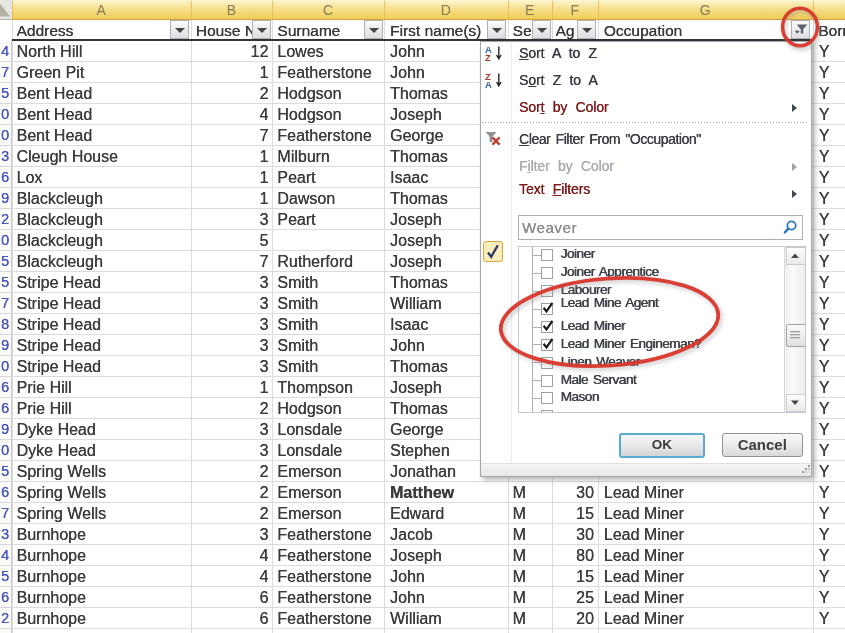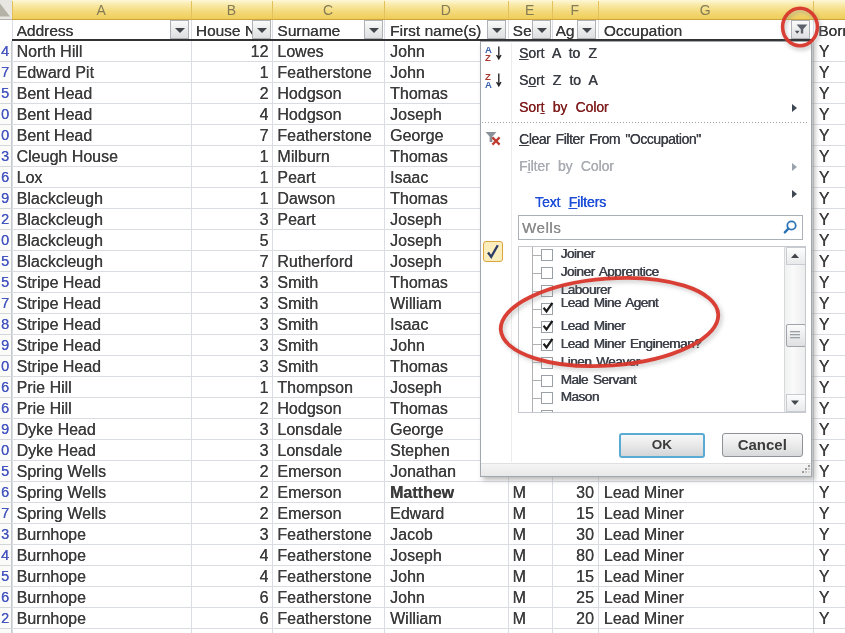--- a/index.html
+++ b/index.html
@@ -171,21 +171,21 @@
   </div>
 <div class="abs" style="left:11.5px;top:38.7px;width:801.2px;height:2px;background:#333;"></div>
 <div class="abs" style="left:0;top:40.5px;width:845px;height:21px;">
     <span class="cell" style="left:16.5px;top:0;width:174.2px;">North Hill</span>
     <span class="cell" style="left:190.7px;top:0;width:77.60000000000002px;text-align:right;">12</span>
     <span class="cell" style="left:277.3px;top:0;width:106.69999999999999px;">Lowes</span>
     <span class="cell" style="left:390.0px;top:0;width:117.60000000000002px;">John</span>
     <span class="cell" style="left:818.7px;top:0;width:26.299999999999955px;">Y</span>
   </div>
 <div class="abs" style="left:0;top:61.5px;width:845px;height:21px;">
-    <span class="cell" style="left:16.5px;top:0;width:174.2px;">Edward Pit</span>
+    <span class="cell" style="left:16.5px;top:0;width:174.2px;">Green Pit</span>
     <span class="cell" style="left:190.7px;top:0;width:77.60000000000002px;text-align:right;">1</span>
     <span class="cell" style="left:277.3px;top:0;width:106.69999999999999px;">Featherstone</span>
     <span class="cell" style="left:390.0px;top:0;width:117.60000000000002px;">John</span>
     <span class="cell" style="left:818.7px;top:0;width:26.299999999999955px;">Y</span>
   </div>
 <div class="abs" style="left:0;top:82.5px;width:845px;height:21px;">
     <span class="cell" style="left:16.5px;top:0;width:174.2px;">Bent Head</span>
     <span class="cell" style="left:190.7px;top:0;width:77.60000000000002px;text-align:right;">2</span>
     <span class="cell" style="left:277.3px;top:0;width:106.69999999999999px;">Hodgson</span>
     <span class="cell" style="left:390.0px;top:0;width:117.60000000000002px;">Thomas</span>
@@ -409,38 +409,38 @@
     </svg>
 </div>
 <div class="mitem" style="top:44.8px;color:#3a3d44;"><u>S</u>ort A to Z</div>
 <div class="mitem" style="top:71.8px;color:#3a3d44;">S<u>o</u>rt Z to A</div>
 <div class="mitem" style="top:98.8px;color:#7f1d1d;">Sor<u>t</u> by Color</div>
 <div class="marr" style="left:792px;top:104.0px;border-left-color:#3e4651;"></div>
 <div class="abs" style="left:482px;top:122px;width:326px;height:1px;background:repeating-linear-gradient(90deg,#9f9f9f 0 1px,transparent 1px 3px);"></div>
 <div class="mitem" style="top:131.3px;color:#3a3d44;letter-spacing:-0.45px;word-spacing:1.8px;"><u>C</u>lear Filter From "Occupation"</div>
 <div class="mitem" style="top:157.8px;color:#a9acb2;">F<u>i</u>lter by Color</div>
 <div class="marr" style="left:792px;top:163.0px;border-left-color:#9aa2ac;"></div>
-<div class="mitem" style="top:194px;color:#1d4ed8;margin-left:16px;">Text <u>F</u>ilters</div>
+<div class="mitem" style="top:181px;color:#7f1d1d;">Text <u>F</u>ilters</div>
 <div class="marr" style="left:792px;top:190.3px;border-left-color:#3e4651;"></div>
 <svg class="abs" style="left:485px;top:44px;" width="19" height="19">
 <text x="0" y="8.5" font-family="Liberation Sans" font-size="9.5" font-weight="bold" fill="#3a62ae">A</text>
 <text x="0" y="17" font-family="Liberation Sans" font-size="9.5" font-weight="bold" fill="#a83a30">Z</text>
 <path d="M13.8,2.5 L13.8,13.5 M11.6,11 L13.8,14.8 L16,11" stroke="#26262a" stroke-width="1.4" fill="none"></path>
 </svg>
 <svg class="abs" style="left:485px;top:71px;" width="19" height="19">
 <text x="0" y="8.5" font-family="Liberation Sans" font-size="9.5" font-weight="bold" fill="#a83a30">Z</text>
 <text x="0" y="17" font-family="Liberation Sans" font-size="9.5" font-weight="bold" fill="#3a62ae">A</text>
 <path d="M13.8,2.5 L13.8,13.5 M11.6,11 L13.8,14.8 L16,11" stroke="#26262a" stroke-width="1.4" fill="none"></path>
 </svg>
 <svg class="abs" style="left:484px;top:130px;" width="20" height="19">
 <path d="M1.5,2 L12.5,2 L8.4,6.6 L8.4,12 L5.6,12 L5.6,6.6 Z" fill="#8a9097"></path>
 <path d="M8.4,7.4 L15.6,14.6 M15.6,7.4 L8.4,14.6" stroke="#c03a2e" stroke-width="2.2" fill="none"></path>
 </svg>
 <div class="abs" style="left:518px;top:215px;width:284.5px;height:25px;background:#fff;border:1px solid #a9b0b8;box-sizing:border-box;"></div>
-<div class="cell" style="left:522px;top:216.5px;width:200px;color:#8b8b8b;font-size:15px;letter-spacing:0.6px;line-height:22px;">Wells</div>
+<div class="cell" style="left:522px;top:216.5px;width:200px;color:#8b8b8b;font-size:15px;letter-spacing:0.6px;line-height:22px;">Weaver</div>
 <svg class="abs" style="left:781px;top:219px;" width="18" height="18">
 <circle cx="10.5" cy="6.5" r="4.2" stroke="#2e75b6" stroke-width="1.8" fill="none"></circle>
 <path d="M7.4,9.6 L3.8,13.4" stroke="#2e75b6" stroke-width="2.4" fill="none" stroke-linecap="round"></path>
 </svg>
 <div class="abs" style="left:482.5px;top:240.5px;width:20px;height:21px;background:#fcedbd;border:1px solid #dca63f;border-radius:3px;box-sizing:border-box;"></div>
 <svg class="abs" style="left:482.5px;top:240.5px;" width="20" height="21">
     <path d="M5,11.5 L8.2,15.8 L14.8,4.2" stroke="#2b3a67" stroke-width="2.3" fill="none"></path>
   </svg>
 <div class="abs" style="left:517.5px;top:246px;width:288px;height:167px;background:#fff;border:1px solid #c5c9cd;box-sizing:border-box;overflow:hidden;">
 <div class="abs" style="left:13px;top:0;width:1px;height:172px;background:#b0b0b0;"></div>

